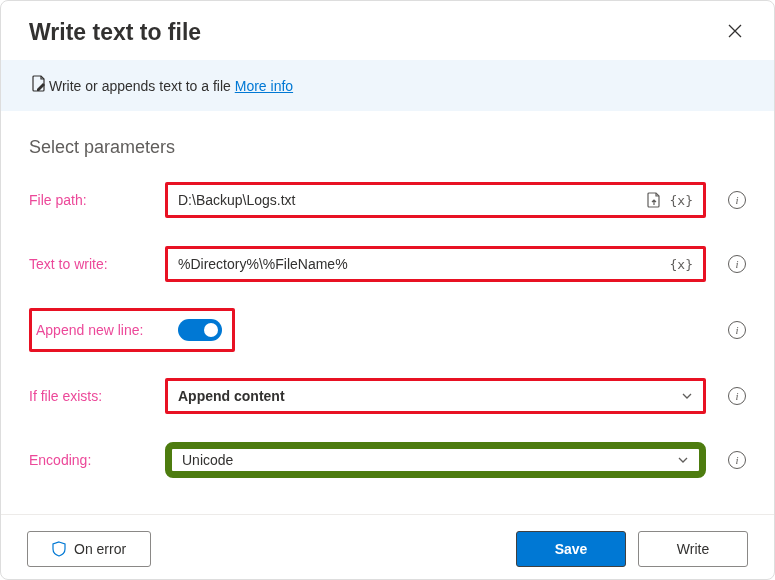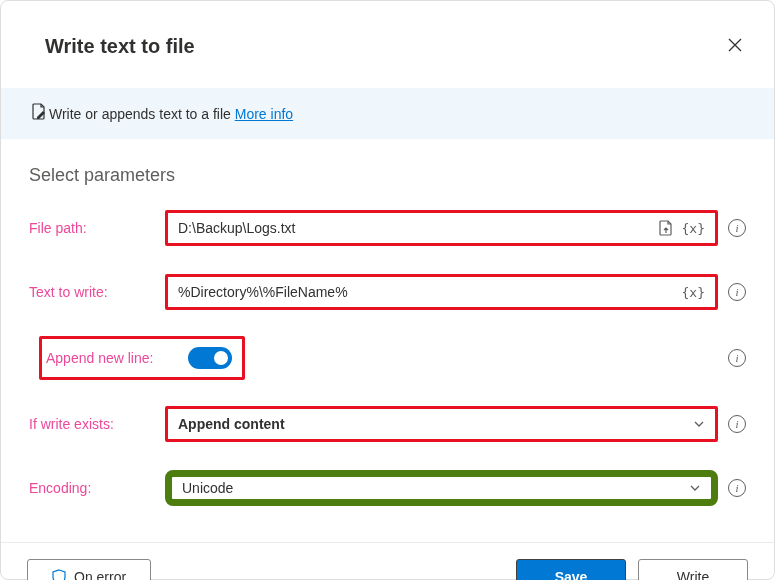--- a/index.html
+++ b/index.html
@@ -19,23 +19,23 @@
     flex-direction: column;
     position: relative;
   }
   .header {
     display: flex;
     justify-content: space-between;
     align-items: center;
     padding: 18px 28px 14px 28px;
   }
   .header h1 {
-    font-size: 20px;
+    font-size: 23px;
     font-weight: 600;
-    margin: 16px;
+    margin: 0;
   }
   .close-btn {
     background: none;
     border: none;
     cursor: pointer;
     padding: 4px;
     color: #323130;
   }
   .info-banner {
     background: #eff6fc;
@@ -67,21 +67,21 @@
   }
   .label-col {
     width: 136px;
     flex-shrink: 0;
     color: #ec4899;
   }
   .field-col {
     flex: 1;
     display: flex;
     align-items: center;
-    gap: 10px;
+    gap: 22px;
   }
   .text-input, .select-input {
     border: 7px solid #4d7c0f;
     border-radius: 8px;
     height: 36px;
     padding: 0 10px;
     display: flex;
     align-items: center;
     justify-content: space-between;
     width: 100%;
@@ -237,30 +237,30 @@
           <span class="val">%Directory%\%FileName%</span>
           <span class="input-icons">
             <span class="var-token">{x}</span>
           </span>
         </div>
         <span class="info-icon">i</span>
       </div>
     </div>
 
     <div class="row">
-      <div class="highlight-wrap" style="padding:8px 10px 8px 4px;margin-left:10px;">
+      <div class="highlight-wrap" style="padding:8px 10px 8px 4px;">
         <div class="label-col" style="width:132px;">Append new line:</div>
         <div class="toggle"></div>
       </div>
       <div style="flex:1;"></div>
       <span class="info-icon">i</span>
     </div>
 
     <div class="row">
-      <div class="label-col">If write exists:</div>
+      <div class="label-col">If file exists:</div>
       <div class="field-col">
         <div class="select-input highlight-red">
           <span style="font-weight:600;">Append content</span>
           <svg class="chevron" width="12" height="12" viewBox="0 0 12 12">
               <path d="M2 4 L6 8 L10 4" stroke="#605e5c" stroke-width="1.3" fill="none"></path>
             </svg>
         </div>
         <span class="info-icon">i</span>
       </div>
     </div>

